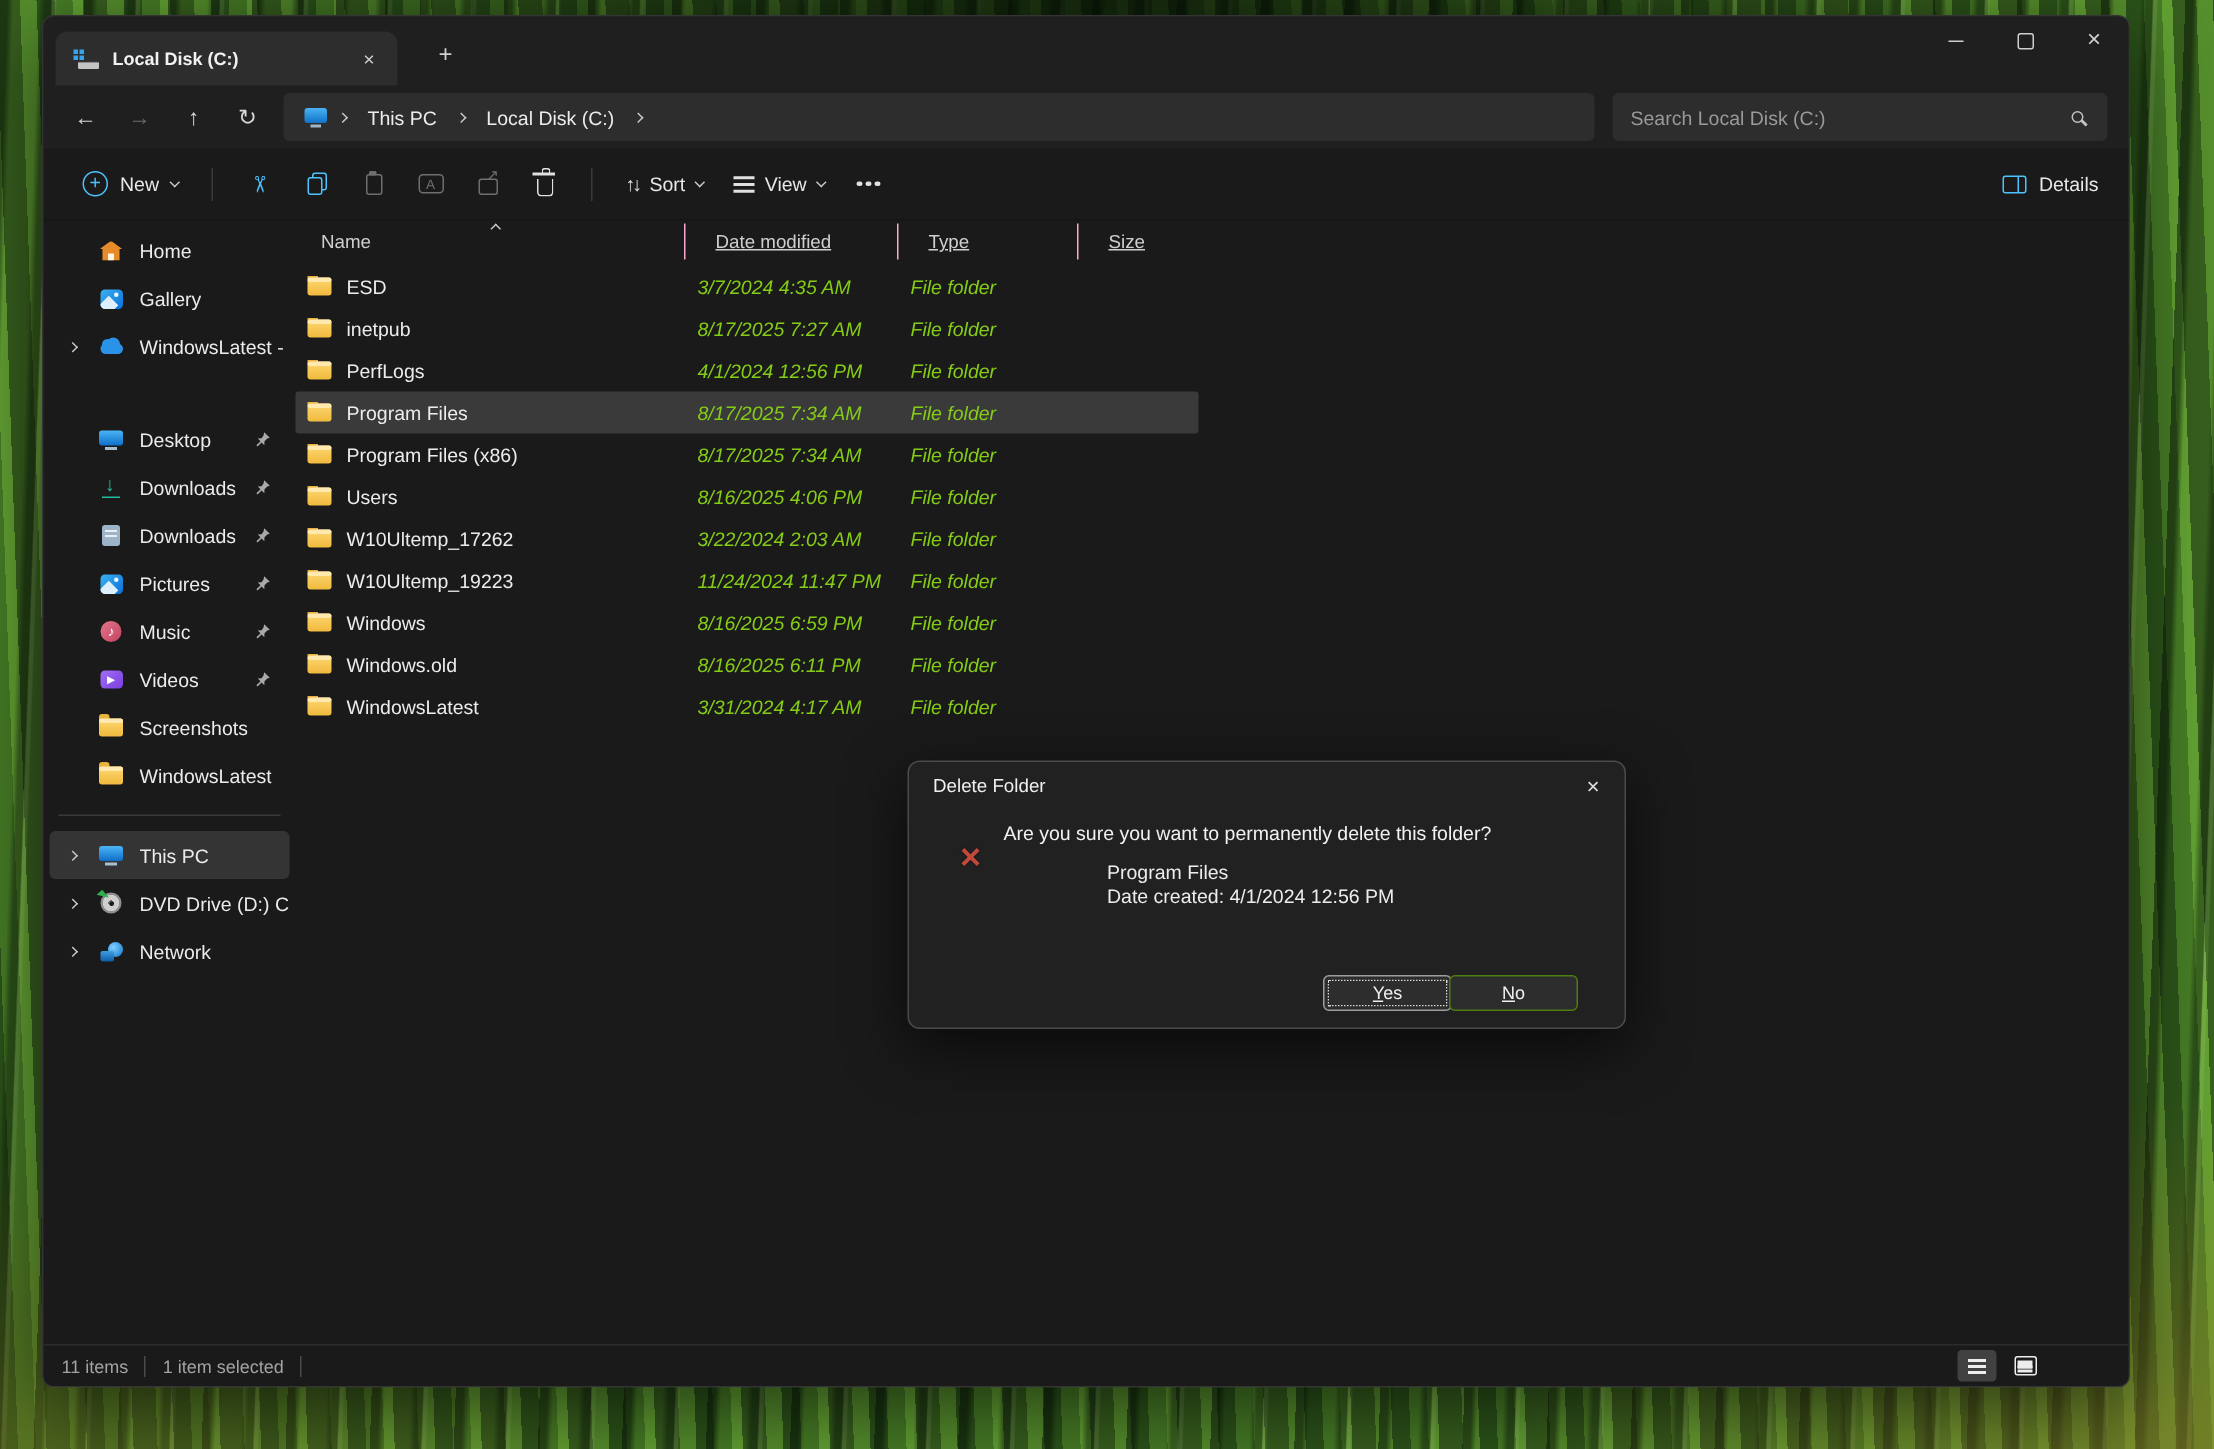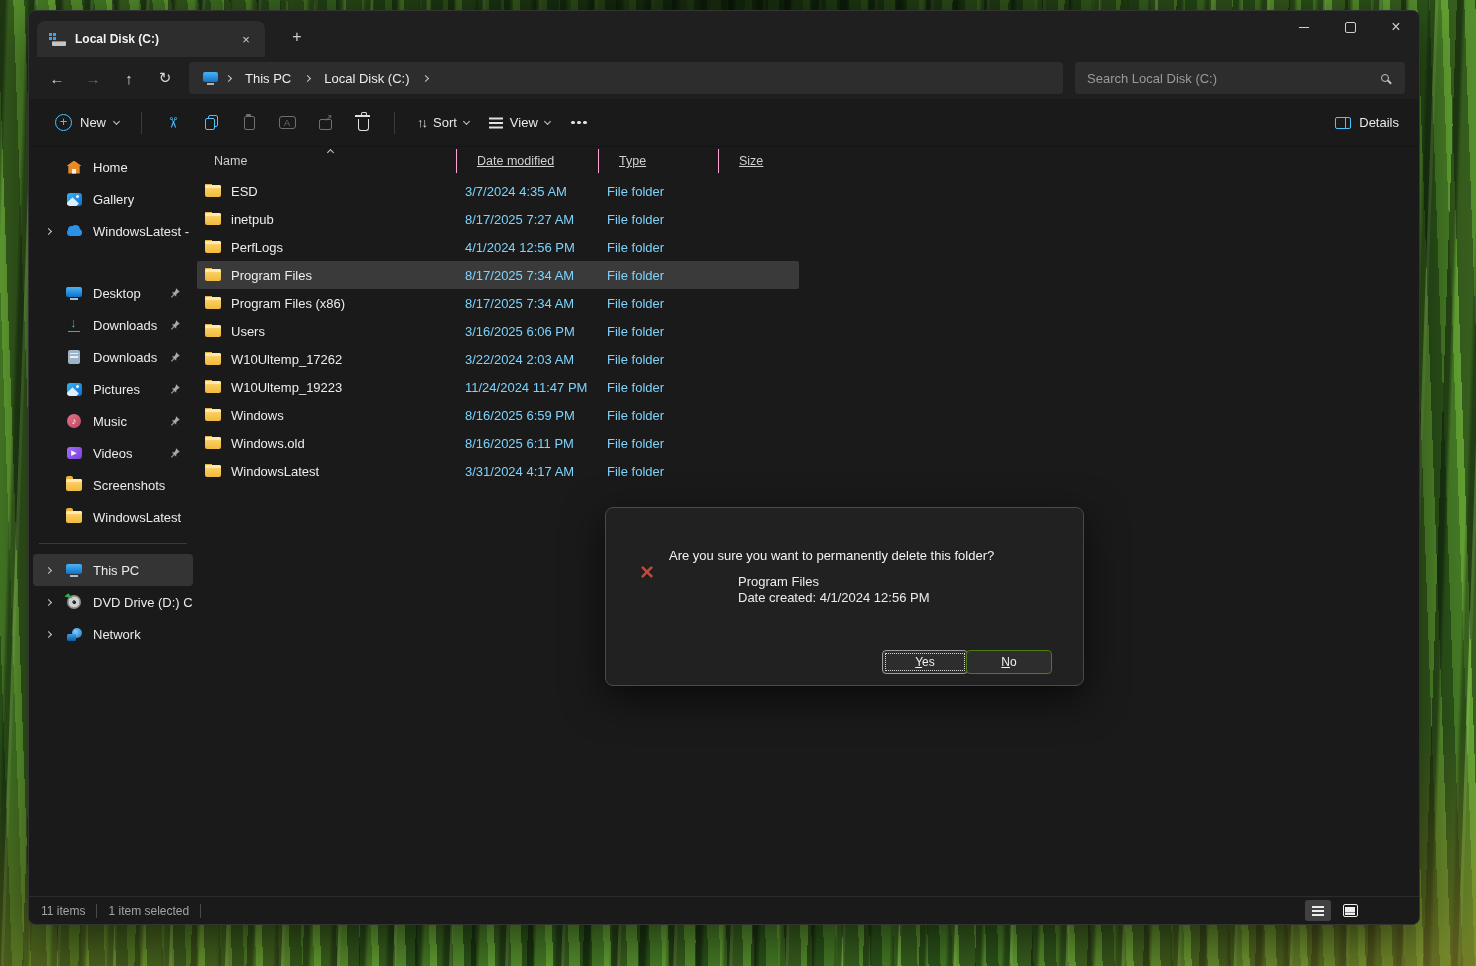--- a/index.html
+++ b/index.html
@@ -133,21 +133,21 @@
   
   .filearea{ flex:1; position:relative; padding-top:0; }
   .listhead{ display:grid; grid-template-columns:259px 142px 120px 81px; height:24px; align-items:center; margin-top:2px; position:relative; color:#cfcfcf; font-size:12.5px; }
   .listhead .hcell{ padding-left:17px; position:relative; height:100%; display:flex; align-items:center; }
   .listhead .hcell + .hcell{ border-left:1px solid #f9a8d4; padding-left:20px;text-decoration:underline; }
   .sortcaret{ position:absolute; left:131px; top:-2px; }
   .rows{ margin-top:4px; width:602px; }
   .frow{ display:grid; grid-template-columns:259px 142px 120px 81px; height:28px; align-items:center; border-radius:2px; }
   .frow.sel{ background:#3a3a3a; }
   .fname{ display:flex; align-items:center; gap:10px; padding-left:8px; color:#ececec; white-space:nowrap; overflow:hidden; }
-  .fdate,.ftype{ color:#7dd3fc; padding-left:9px; white-space:nowrap; }
+  .fdate,.ftype{ color:#84cc16; padding-left:9px; white-space:nowrap;font-style:italic; }
   
   .statusbar{ height:28px; flex:none; background:#1a1a1a; border-top:1px solid #2c2c2c; display:flex; align-items:center; padding:0 12px; font-size:12px; color:#a3a3a3; }
   .st-sep{ width:1px; height:14px; background:#4a4a4a; margin:0 11px; }
   .st-right{ margin-left:auto; display:flex; gap:6px; margin-right:44px; }
   .vt{ width:26px; height:21px; border-radius:3px; display:flex; align-items:center; justify-content:center; }
   .vt.active{ background:#414141; }
   .vt-lines{ width:12px; height:2px; background:#ededed; box-shadow:0 -4px 0 #ededed, 0 4px 0 #ededed; }
   .vt-thumb{ width:15px; height:13px; border:1.5px solid #ededed; border-radius:2px; position:relative; }
   .vt-thumb::before{ content:''; position:absolute; top:1.5px; left:1.5px; right:1.5px; height:5px; background:#ededed; }
   .vt-thumb::after{ content:''; position:absolute; bottom:1.5px; left:1.5px; right:1.5px; height:1.5px; background:#ededed; box-shadow:0 -2.5px 0 #ededed; }
@@ -441,21 +441,21 @@
             </span>
           <span class="fdate">8/17/2025 7:34 AM</span>
           <span class="ftype">File folder</span>
             <span></span>
         </div>
         <div class="frow">
           <span class="fname">
               <span class="folder"></span>
               <span>Users</span>
             </span>
-          <span class="fdate">3/16/2025 6:06 PM</span>
+          <span class="fdate">8/16/2025 4:06 PM</span>
           <span class="ftype">File folder</span>
             <span></span>
         </div>
         <div class="frow">
           <span class="fname">
               <span class="folder"></span>
               <span>W10Ultemp_17262</span>
             </span>
           <span class="fdate">3/22/2024 2:03 AM</span>
           <span class="ftype">File folder</span>
@@ -511,20 +511,24 @@
           <span class="vt-lines"></span>
         </span>
       <span class="vt">
           <span class="vt-thumb"></span>
         </span>
     </div>
   </div>
 </div>
 
 <div class="dialog">
+  <div class="dlg-title">
+    <span class="t">Delete Folder</span>
+    <span class="dlg-close"></span>
+  </div>
   <div class="dlg-warnicon">
     <span class="folder"></span><span class="x">×</span>
   </div>
   <div class="dlg-msg">Are you sure you want to permanently delete this folder?</div>
   <div class="dlg-folder"><span class="folder"></span></div>
   <div class="dlg-info">
     <div>Program Files</div>
     <div>Date created: 4/1/2024 12:56 PM</div>
   </div>
   <div class="dlg-btn btn-yes">

